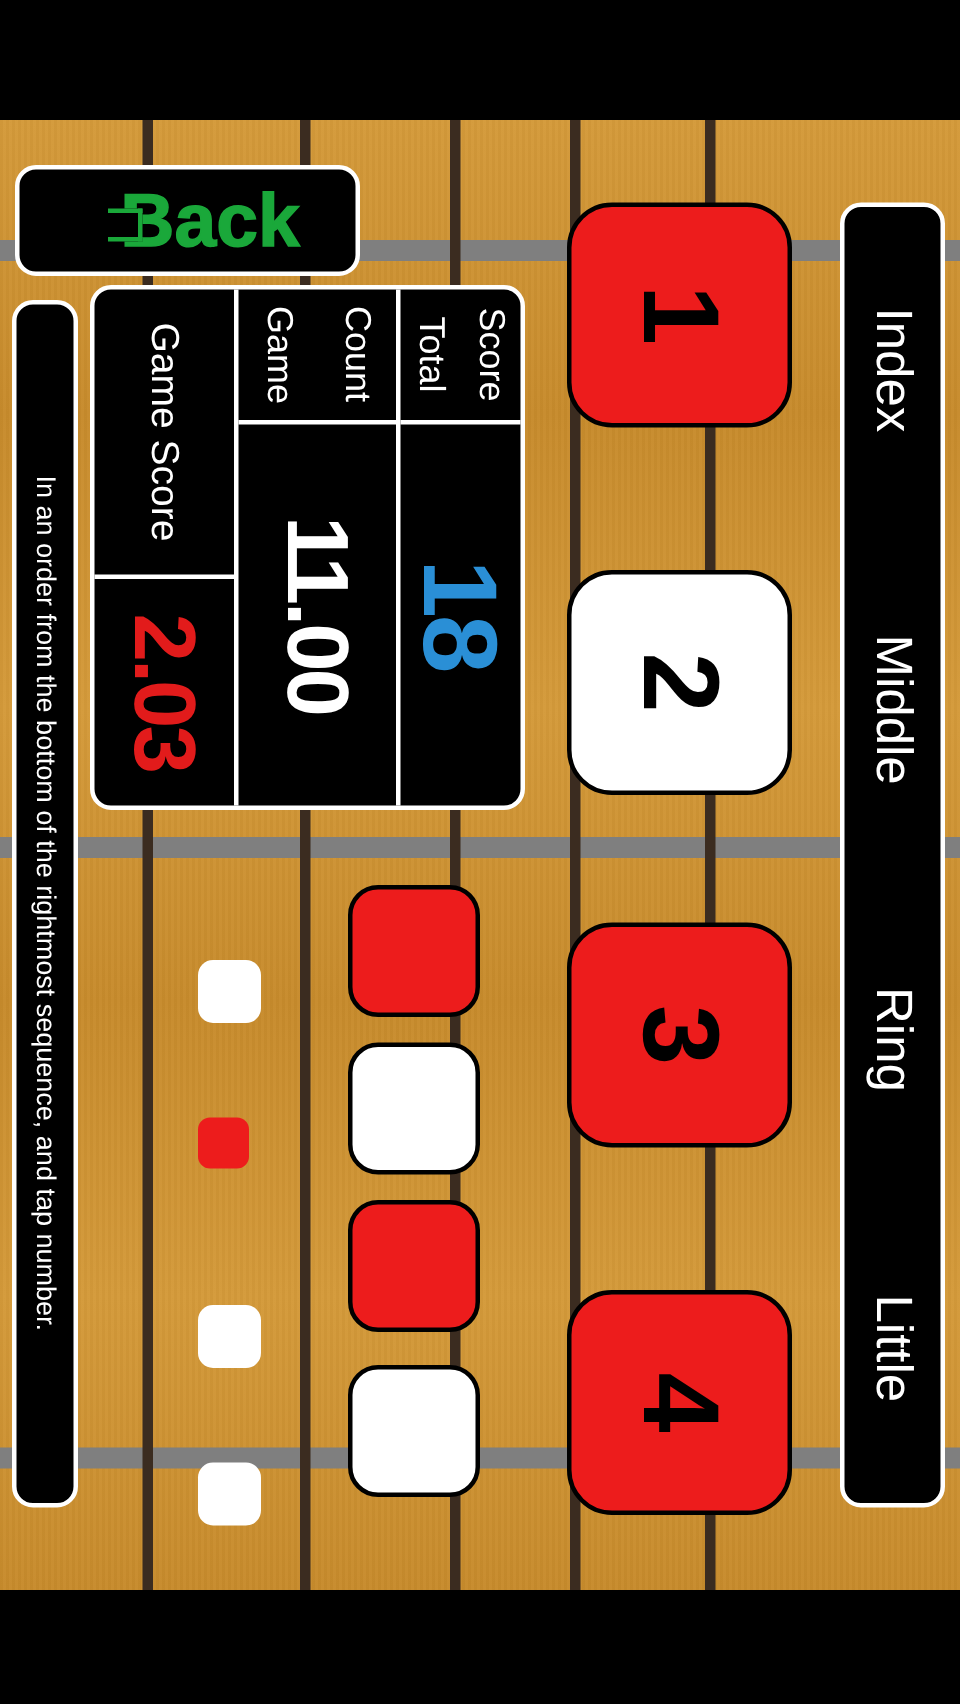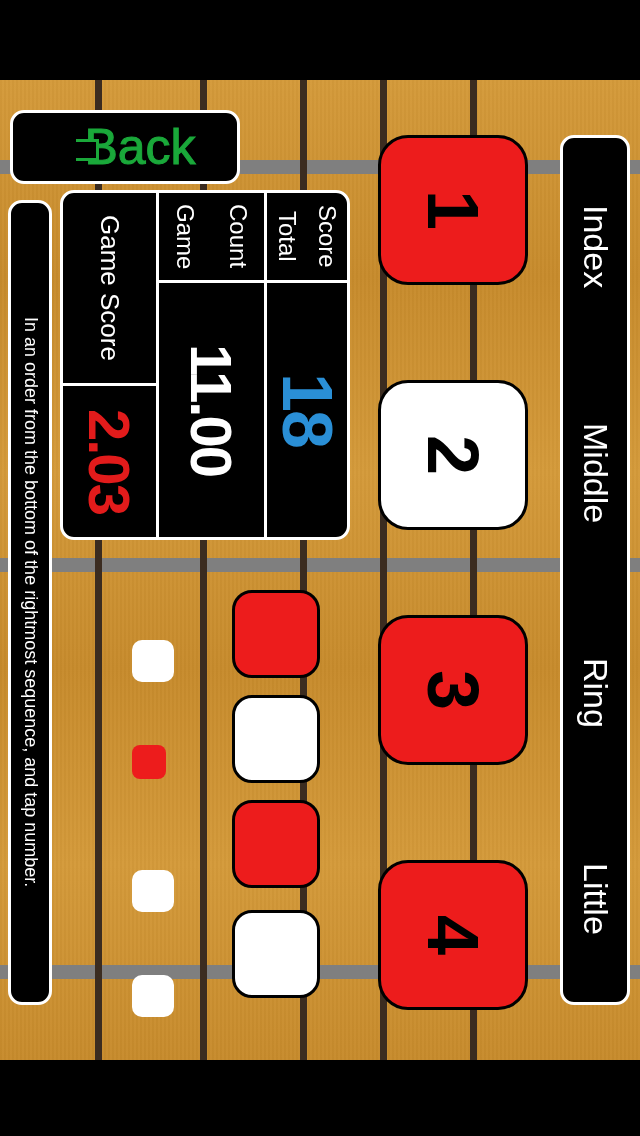--- a/index.html
+++ b/index.html
@@ -81,21 +81,21 @@
     width:230px; height:74px;
     background:#000;
     border:3px solid #fff;
     border-radius:14px;
     display:flex;
     align-items:center;
     justify-content:center;
     gap:6px;
     color:#1aa83a;
     font-size:50px;
-    font-weight:400;
+    font-weight:700;
     font-family: "Comic Sans MS", "Arial Rounded MT Bold", Arial, sans-serif;
     -webkit-text-stroke: 1px #1aa83a;
   }
   .back-arrow {
     width:0;height:0;
     border-top:16px solid transparent;
     border-bottom:16px solid transparent;
     border-right:24px solid #000;
     position:relative;
   }

